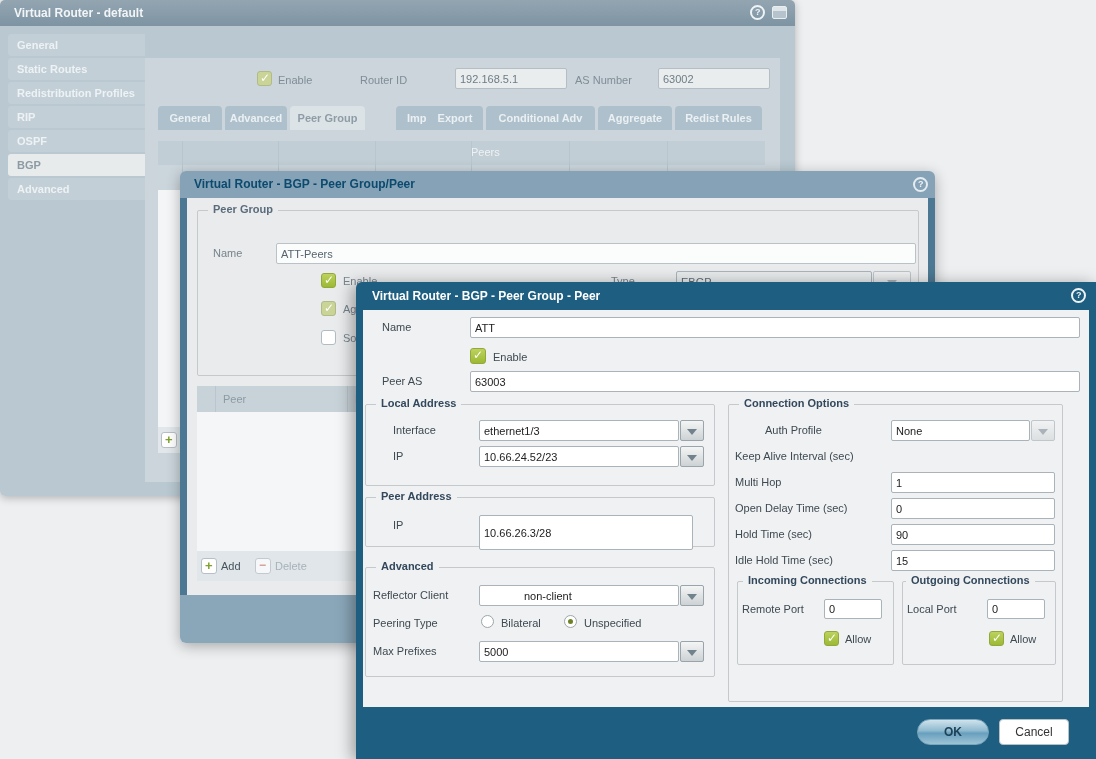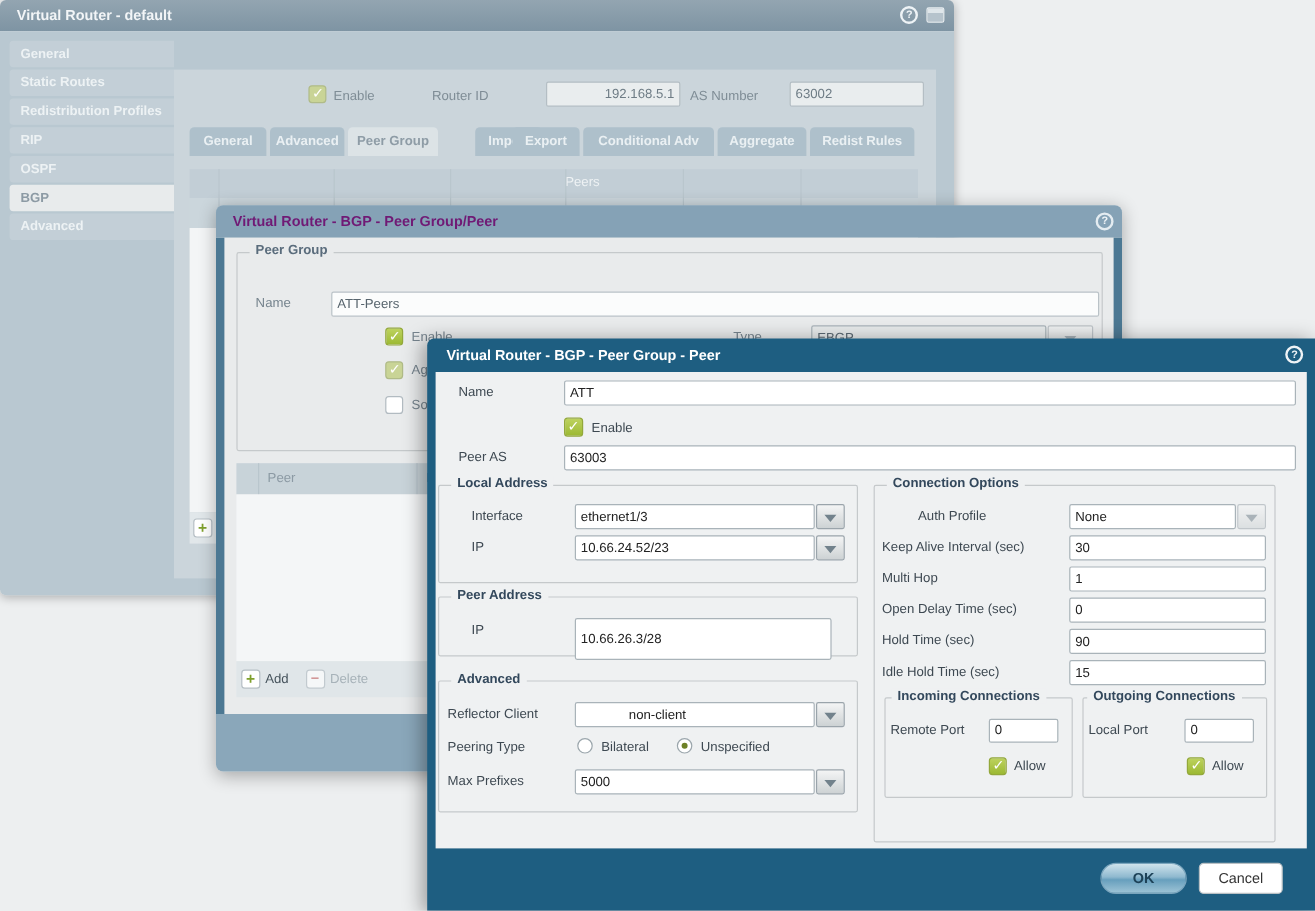--- a/index.html
+++ b/index.html
@@ -54,21 +54,21 @@
     background:#c3cfd7;color:#edf2f4;font-weight:bold;border-radius:3px 0 0 3px;box-sizing:border-box;}
   .sbitem.act{background:#e8ebec;color:#8c9aa4;}
   #d1main{left:145px;top:32px;width:635px;height:424px;background:#cbd5db;}
   .tab{position:absolute;top:0;height:24px;line-height:24px;text-align:center;background:#aec0cb;
     color:#eaf0f3;font-weight:bold;border-radius:4px 4px 0 0;}
   .tab.act{background:#dce3e6;color:#8e9ca6;}
   .dimlbl{color:#7f8d96;}
   
   #dlg2{left:180px;top:171px;width:755px;height:472px;border-radius:6px;box-shadow:0 3px 14px rgba(0,0,0,.3);}
   #dlg2 .tbar{left:0;top:0;width:755px;height:27px;background:#85a2b6;border-radius:6px 6px 0 0;}
-  #dlg2 .tbar .t{position:absolute;left:14px;top:6px;color:#701a75;font-weight:bold;font-size:12px;}
+  #dlg2 .tbar .t{position:absolute;left:14px;top:6px;color:#0c4a6e;font-weight:bold;font-size:12px;}
   #dlg2 .frame{left:0;top:27px;width:755px;height:397px;background:#4c7893;}
   #dlg2 .inner{left:7px;top:0;width:741px;height:397px;background:#e9ebec;}
   #dlg2 .foot{left:0;top:424px;width:755px;height:48px;background:#8aa7ba;border-radius:0 0 6px 6px;}
   .midlbl{color:#76848e;}
   
   #dlg3{left:356px;top:282px;width:740px;height:477px;background:#1e5e81;border-radius:6px 0 0 0;
     box-shadow:-4px 2px 16px rgba(0,0,0,.35);}
   #dlg3 .tbar{left:0;top:0;width:740px;height:28px;}
   #dlg3 .tbar .t{position:absolute;left:16px;top:7px;color:#fff;font-weight:bold;font-size:12px;}
   #dlg3 .inner{left:7px;top:28px;width:726px;height:397px;background:#eff1f2;}
@@ -97,21 +97,21 @@
       <div class="sbitem" style="top:56px;">Redistribution Profiles</div>
       <div class="sbitem" style="top:80px;">RIP</div>
       <div class="sbitem" style="top:104px;">OSPF</div>
       <div class="sbitem act" style="top:128px;">BGP</div>
       <div class="sbitem" style="top:152px;">Advanced</div>
 
       <div class="abs" id="d1main">
         <span class="cb dim" style="left:112px;top:13px;"></span>
         <span class="abs dimlbl" style="left:133px;top:16px;">Enable</span>
         <span class="lbl dimlbl" style="left:215px;top:16px;width:90px;">Router ID</span>
-        <input class="inp dim" style="left: 310px; top: 10px; width: 112px; height: 21px; text-align: right;" value="192.168.5.1">
+        <input class="inp dim" style="left: 310px; top: 10px; width: 112px; height: 21px;" value="192.168.5.1">
         <span class="lbl dimlbl" style="left:430px;top:16px;width:78px;">AS Number</span>
         <input class="inp dim" style="left: 513px; top: 10px; width: 112px; height: 21px;" value="63002">
 
         <div class="tab" style="left:13px;top:48px;width:64px;">General</div>
         <div class="tab" style="left:80px;top:48px;width:62px;">Advanced</div>
         <div class="tab act" style="left:145px;top:48px;width:75px;">Peer Group</div>
         <div class="tab" style="left:223px;top:48px;width:56px;margin-left:28px;">Import</div>
         <div class="tab" style="left:282px;top:48px;width:56px;">Export</div>
         <div class="tab" style="left:341px;top:48px;width:109px;">Conditional Adv</div>
         <div class="tab" style="left:453px;top:48px;width:74px;">Aggregate</div>
@@ -230,21 +230,20 @@
         <input class="inp" style="left: 113px; top: 73px; width: 200px; height: 21px;" value="5000">
         <span class="dd" style="left:314px;top:73px;"></span>
       </div>
 
       <div class="fs" style="left:365px;top:94px;width:335px;height:298px;">
         <span class="legend">Connection Options</span>
         <span class="lbl" style="left:36px;top:19px;width:120px;">Auth Profile</span>
         <input class="inp" style="left: 162px; top: 15px; width: 139px; height: 21px;" value="None">
         <span class="dd off" style="left:302px;top:15px;"></span>
         <span class="lbl" style="left:6px;top:45px;width:150px;">Keep Alive Interval (sec)</span>
-        <input class="inp" style="left: 162px; top: 41px; width: 164px; height: 21px;" value="30">
         <span class="lbl" style="left:6px;top:71px;width:150px;">Multi Hop</span>
         <input class="inp" style="left: 162px; top: 67px; width: 164px; height: 21px;" value="1">
         <span class="lbl" style="left:6px;top:97px;width:150px;">Open Delay Time (sec)</span>
         <input class="inp" style="left: 162px; top: 93px; width: 164px; height: 21px;" value="0">
         <span class="lbl" style="left:6px;top:123px;width:150px;">Hold Time (sec)</span>
         <input class="inp" style="left: 162px; top: 119px; width: 164px; height: 21px;" value="90">
         <span class="lbl" style="left:6px;top:149px;width:150px;">Idle Hold Time (sec)</span>
         <input class="inp" style="left: 162px; top: 145px; width: 164px; height: 21px;" value="15">
 
         <div class="fs" style="left:8px;top:176px;width:157px;height:84px;">

